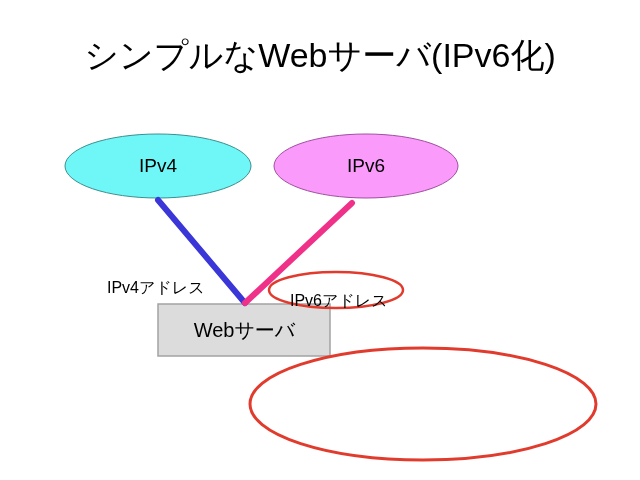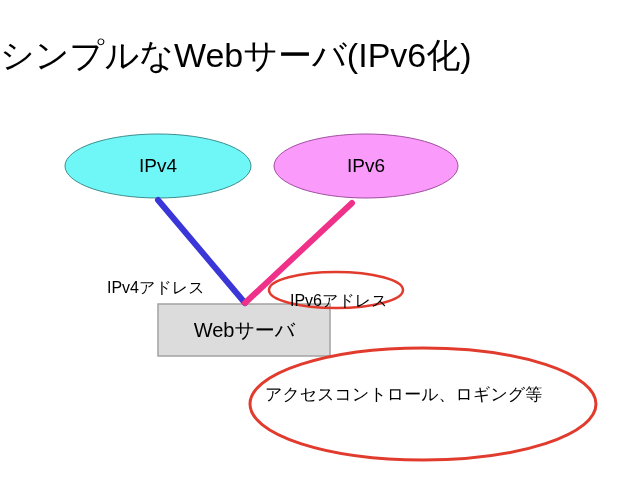--- a/index.html
+++ b/index.html
@@ -13,20 +13,21 @@
     position: relative;
     overflow: hidden;
     font-family: "Liberation Sans", "DejaVu Sans", sans-serif;
     color: #000000;
   }
   .abs { position: absolute; }
   #slide-title {
     left: 0;
     right: 0;
     top: 32px;
+    text-align: center;
     font-size: 34px;
     line-height: 46px;
     white-space: nowrap;
   }
   #diagram-svg {
     left: 0;
     top: 0;
     width: 640px;
     height: 480px;
   }
@@ -84,14 +85,13 @@
 
 <div id="ipv6-cloud-label" class="abs cloud-label">IPv6</div>
 
 <div id="ipv4-address-label" class="abs address-label">IPv4アドレス</div>
 
 <div id="ipv6-address-label" class="abs address-label">IPv6アドレス</div>
 
 <div id="web-server-label" class="abs">Webサーバ</div>
 
 <div id="note-text" class="abs">
-  <div>アクセスコントロール、ロギング等</div>
 </div>
 
 </body></html>

